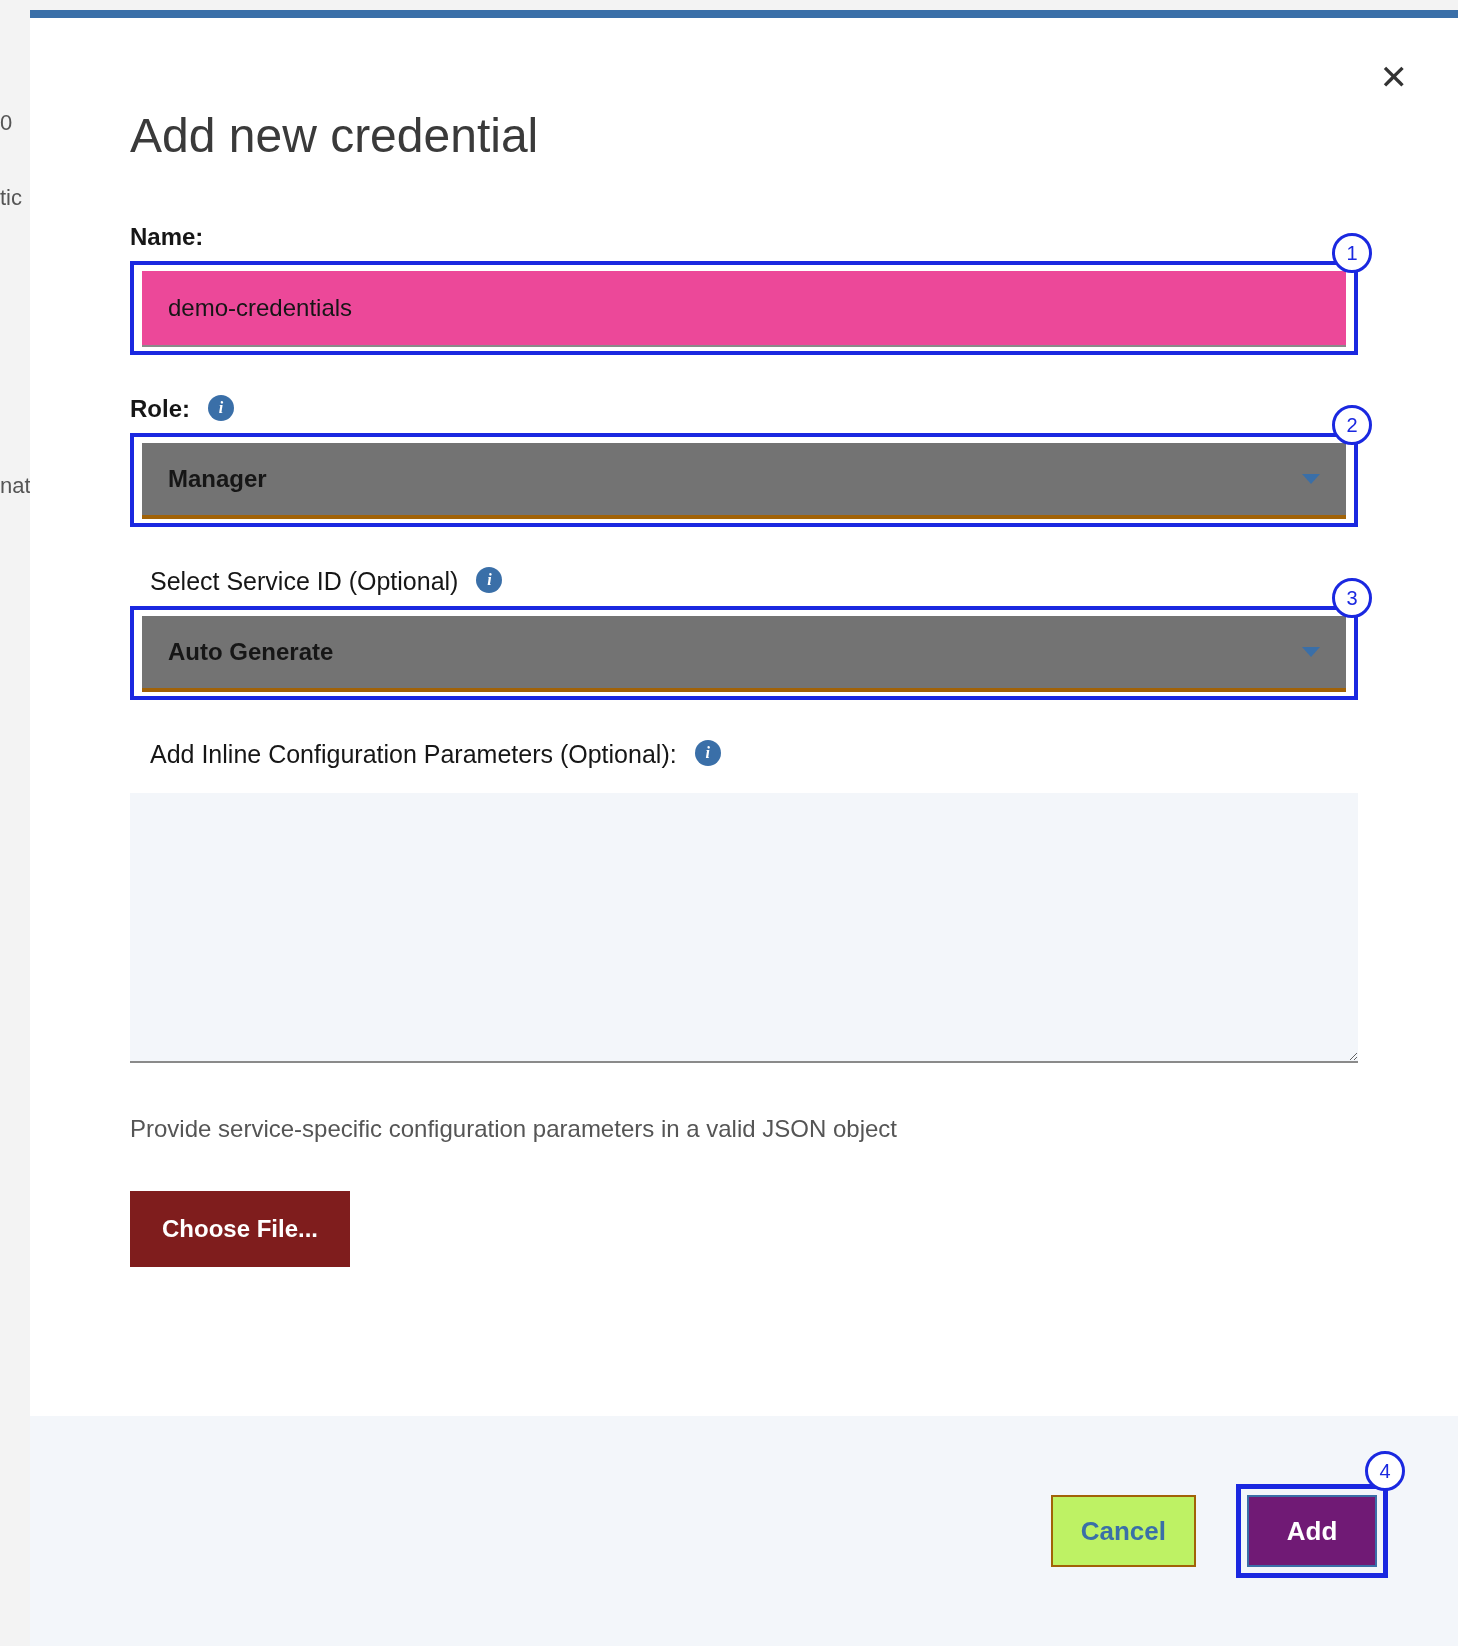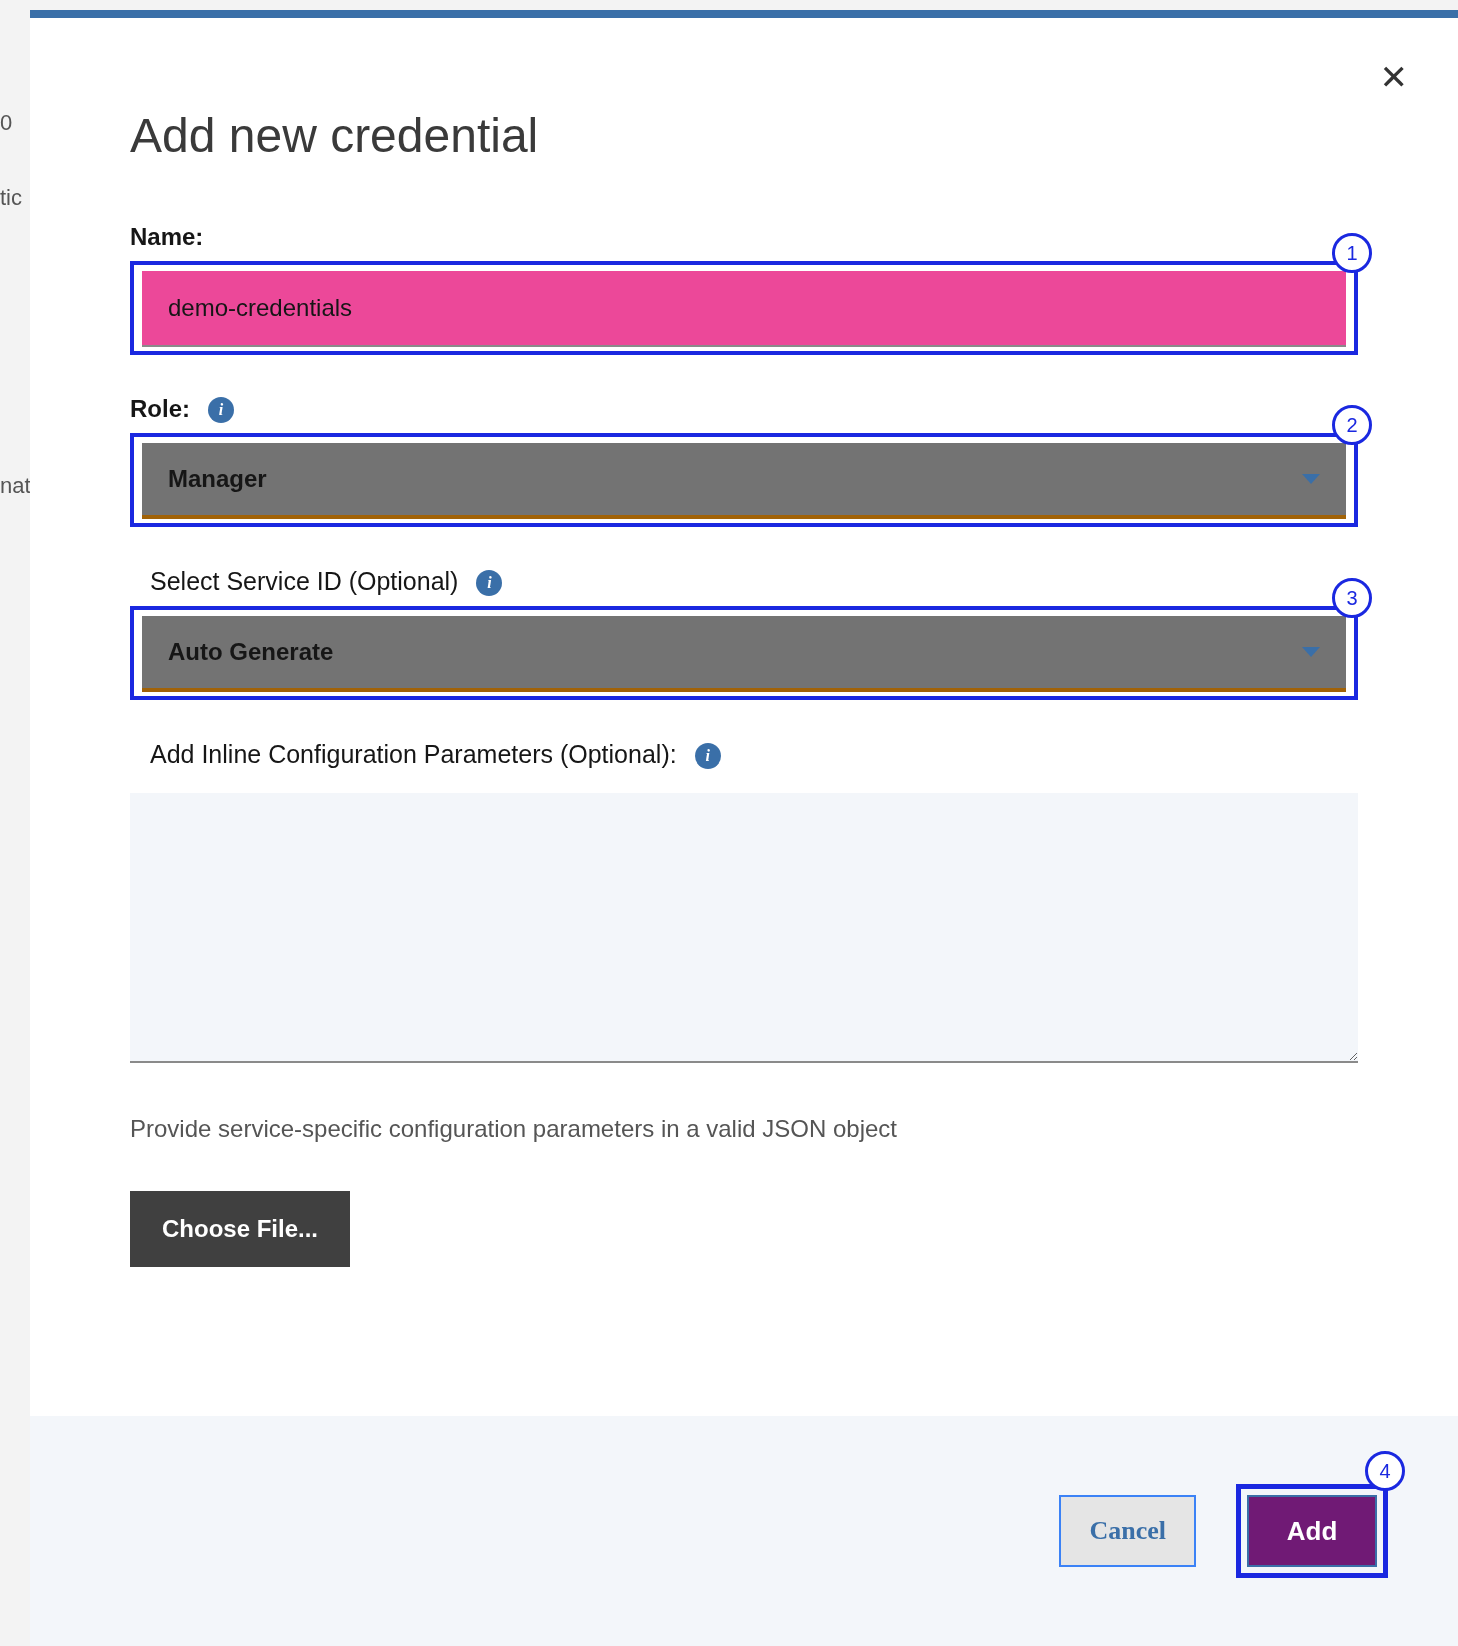--- a/index.html
+++ b/index.html
@@ -42,21 +42,21 @@
   .modal-body {
     padding: 90px 100px 40px 100px;
   }
   h1.title {
     font-size: 48px;
     font-weight: 300;
     color: #3a3a3a;
     margin-bottom: 60px;
   }
   .field { position: relative; margin-bottom: 40px; }
-  .label-row { display: flex; align-items: flex-end; gap: 18px; margin-bottom: 10px; }
+  .label-row { display: flex; align-items: flex-start; gap: 18px; margin-bottom: 10px; }
   .field-label { font-size: 24px; font-weight: 700; color: #161616; }
   .info-icon {
     display: inline-flex;
     width: 26px; height: 26px;
     border-radius: 50%;
     background: #3a6fa8;
     color: #fff;
     font-family: Georgia, serif;
     font-style: italic;
     font-weight: bold;
@@ -122,21 +122,21 @@
     border-bottom: 2px solid #8a8a8a;
     resize: both;
     margin-top: 14px;
     padding: 16px;
     font-size: 20px;
     outline: none;
   }
   .help-text { font-size: 24px; color: #555; margin-top: 48px; }
   .choose-file {
     margin-top: 48px;
-    background: #404040;
+    background: #7f1d1d;
     color: #fff;
     border: none;
     font-size: 24px;
     font-weight: 700;
     padding: 24px 32px;
     cursor: pointer;
     text-align: center;
   }
   .modal-footer {
     position: absolute;
@@ -154,24 +154,23 @@
     height: 72px;
     font-size: 26px;
     font-weight: 700;
     cursor: pointer;
     display: inline-flex;
     align-items: center;
     justify-content: center;
     padding: 0 28px;
   }
   .btn-secondary {
-    background: #e5e5e5;
-    border: 2px solid #3b82f6;
+    background: #bef264;
+    border: 2px solid #a16207;
     color: #3a6fa8;
-    font-family: Liberation Serif, serif;
   }
   .btn-primary {
     background: #701a75;
     border: 2px solid #3a6fa8;
     color: #fff;
   }
   .hl-add {
     border: 5px solid #1a28e0;
     padding: 6px;
     position: relative;

